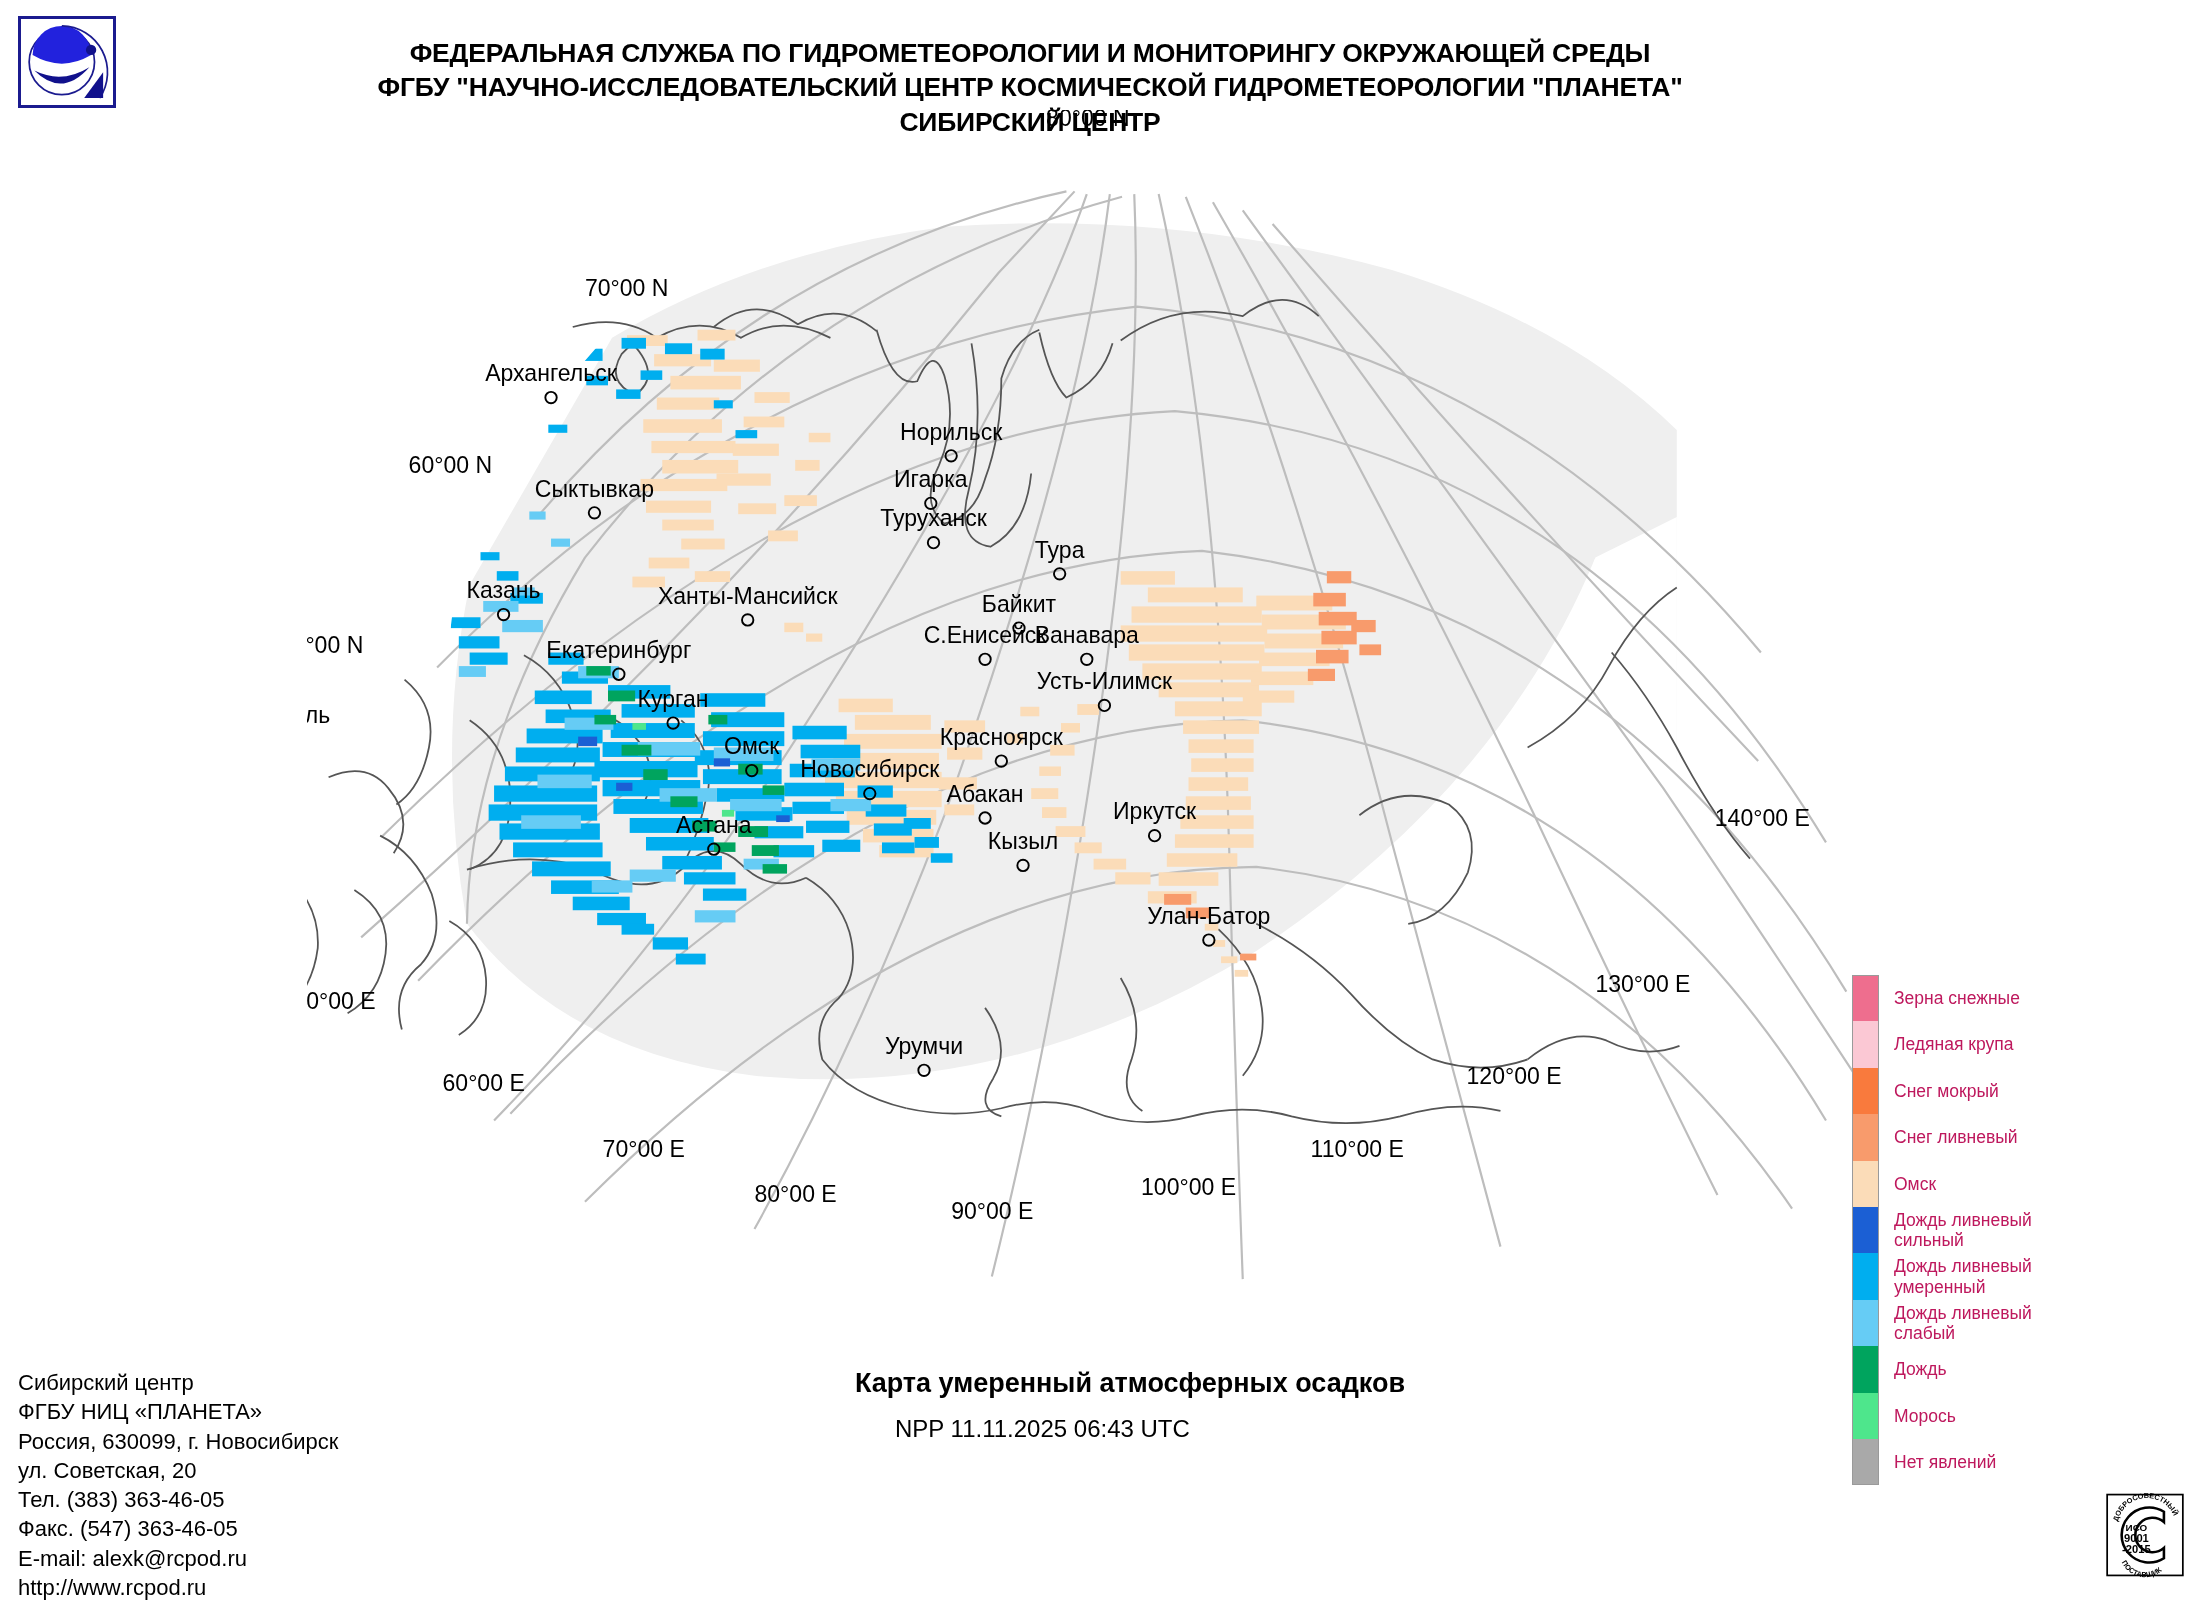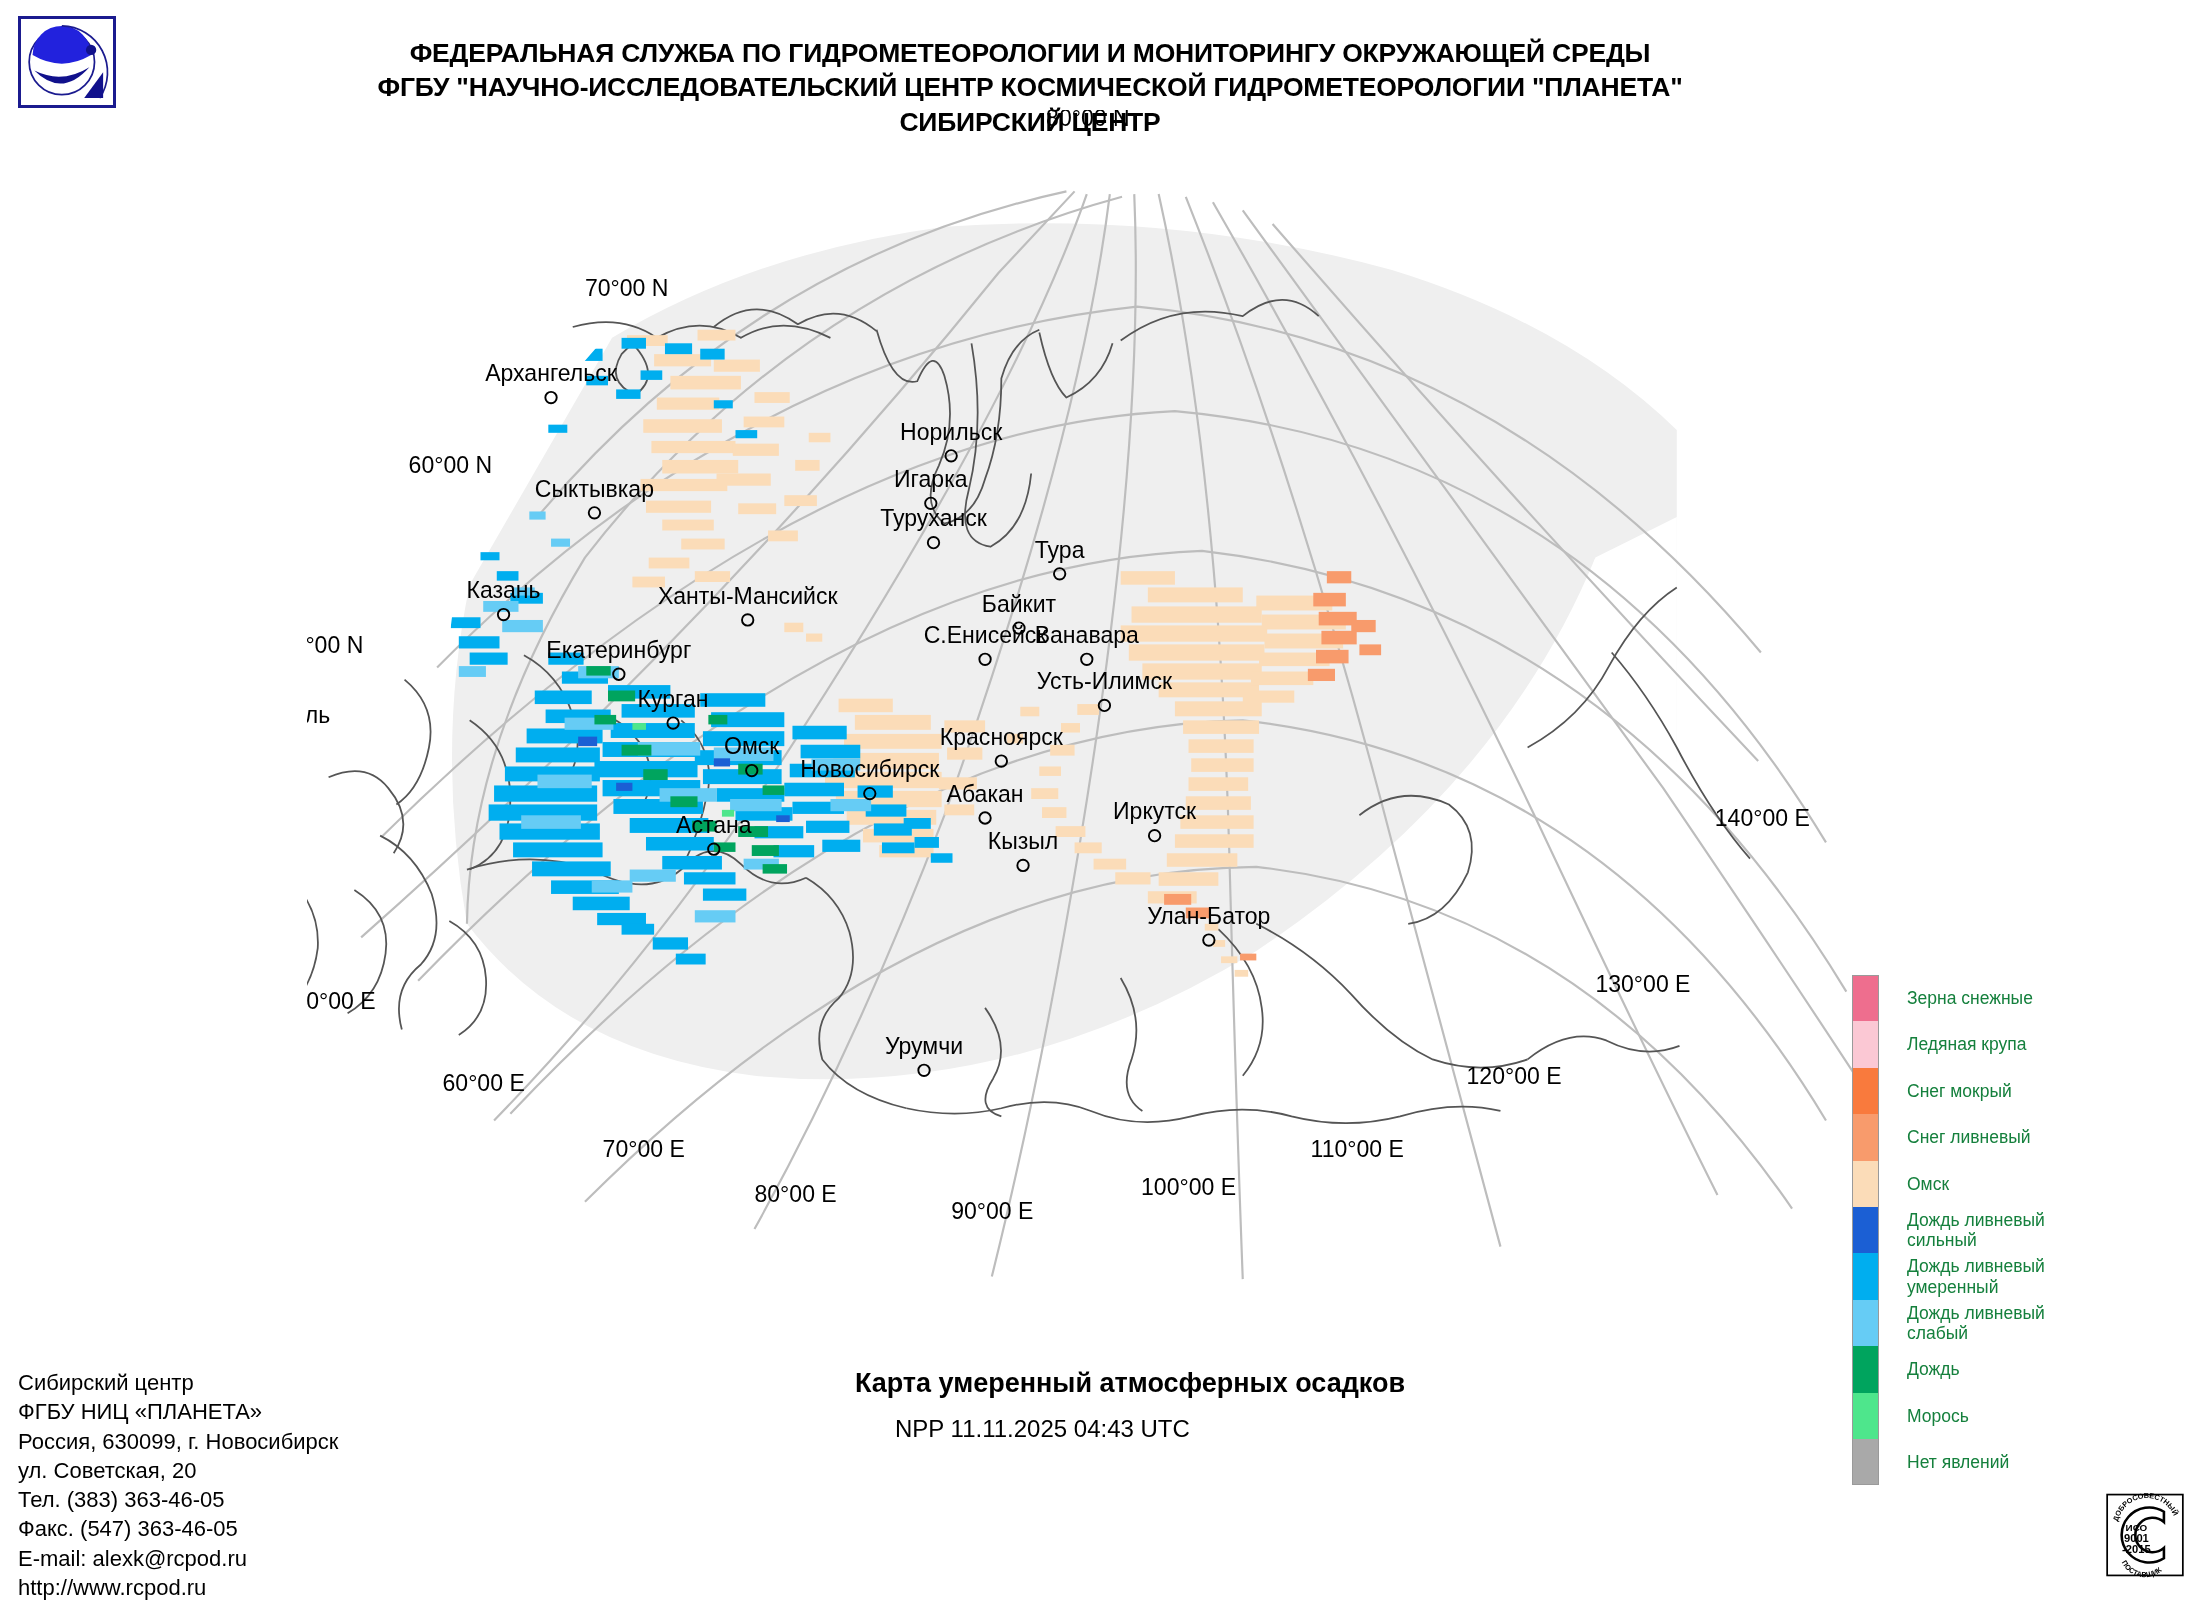--- a/index.html
+++ b/index.html
@@ -45,21 +45,21 @@
   .legend-row{
     position:relative;height:46.4px;display:flex;align-items:center;
   }
   .legend-swatch{
     width:27px;height:46.4px;border-left:1px solid #9a9a9a;
     border-right:1px solid #9a9a9a;box-sizing:border-box;flex:0 0 auto;
   }
   .legend-row:first-child .legend-swatch{border-top:1px solid #9a9a9a;}
   .legend-row:last-child .legend-swatch{border-bottom:1px solid #9a9a9a;}
   .legend-text{
-    margin-left:28px;font-size:17.5px;line-height:1.16;color:#15803d;
+    margin-left:15px;font-size:17.5px;line-height:1.16;color:#be185d;
     font-family:"Liberation Sans", sans-serif;white-space:pre-line;
   }
 
   
   #contacts{
     position:absolute;left:18px;top:1368px;
     font-size:22px;line-height:1.33;color:#000;
   }
   #contacts div{white-space:nowrap;}
 
@@ -596,21 +596,21 @@
   <div>Россия, 630099, г. Новосибирск</div>
   <div>ул. Советская, 20</div>
   <div>Тел. (383) 363-46-05</div>
   <div>Факс. (547) 363-46-05</div>
   <div>E-mail: alexk@rcpod.ru</div>
   <div>http://www.rcpod.ru</div>
 </div>
 
 <div id="caption">
   <div id="caption-title">Карта умеренный атмосферных осадков</div>
-  <span class="caption-line">NPP 11.11.2025  04:43 UTC</span>
+  <span class="caption-line">NPP 11.11.2025  06:43 UTC</span>
 </div>
 
 <div id="iso-stamp">
   <svg viewBox="0 0 100 110" width="86" height="96">
     <rect x="6" y="8" width="88" height="94" fill="#fff" stroke="#000" stroke-width="2"></rect>
     <path d="M72 28 A32 32 0 1 0 72 82 L72 70 A20 20 0 1 1 72 40 Z" fill="none" stroke="#000" stroke-width="3"></path>
     <path id="iso-arc-top" d="M18 46 A34 34 0 0 1 86 46" fill="none"></path>
     <path id="iso-arc-bot" d="M20 74 A30 30 0 0 0 80 74" fill="none"></path>
     <text font-size="8.5" font-weight="bold" font-family="&quot;Liberation Sans&quot;, sans-serif">
       <textPath href="#iso-arc-top" startOffset="6%" id="iso-top-text">ДОБРОСОВЕСТНЫЙ</textPath>

